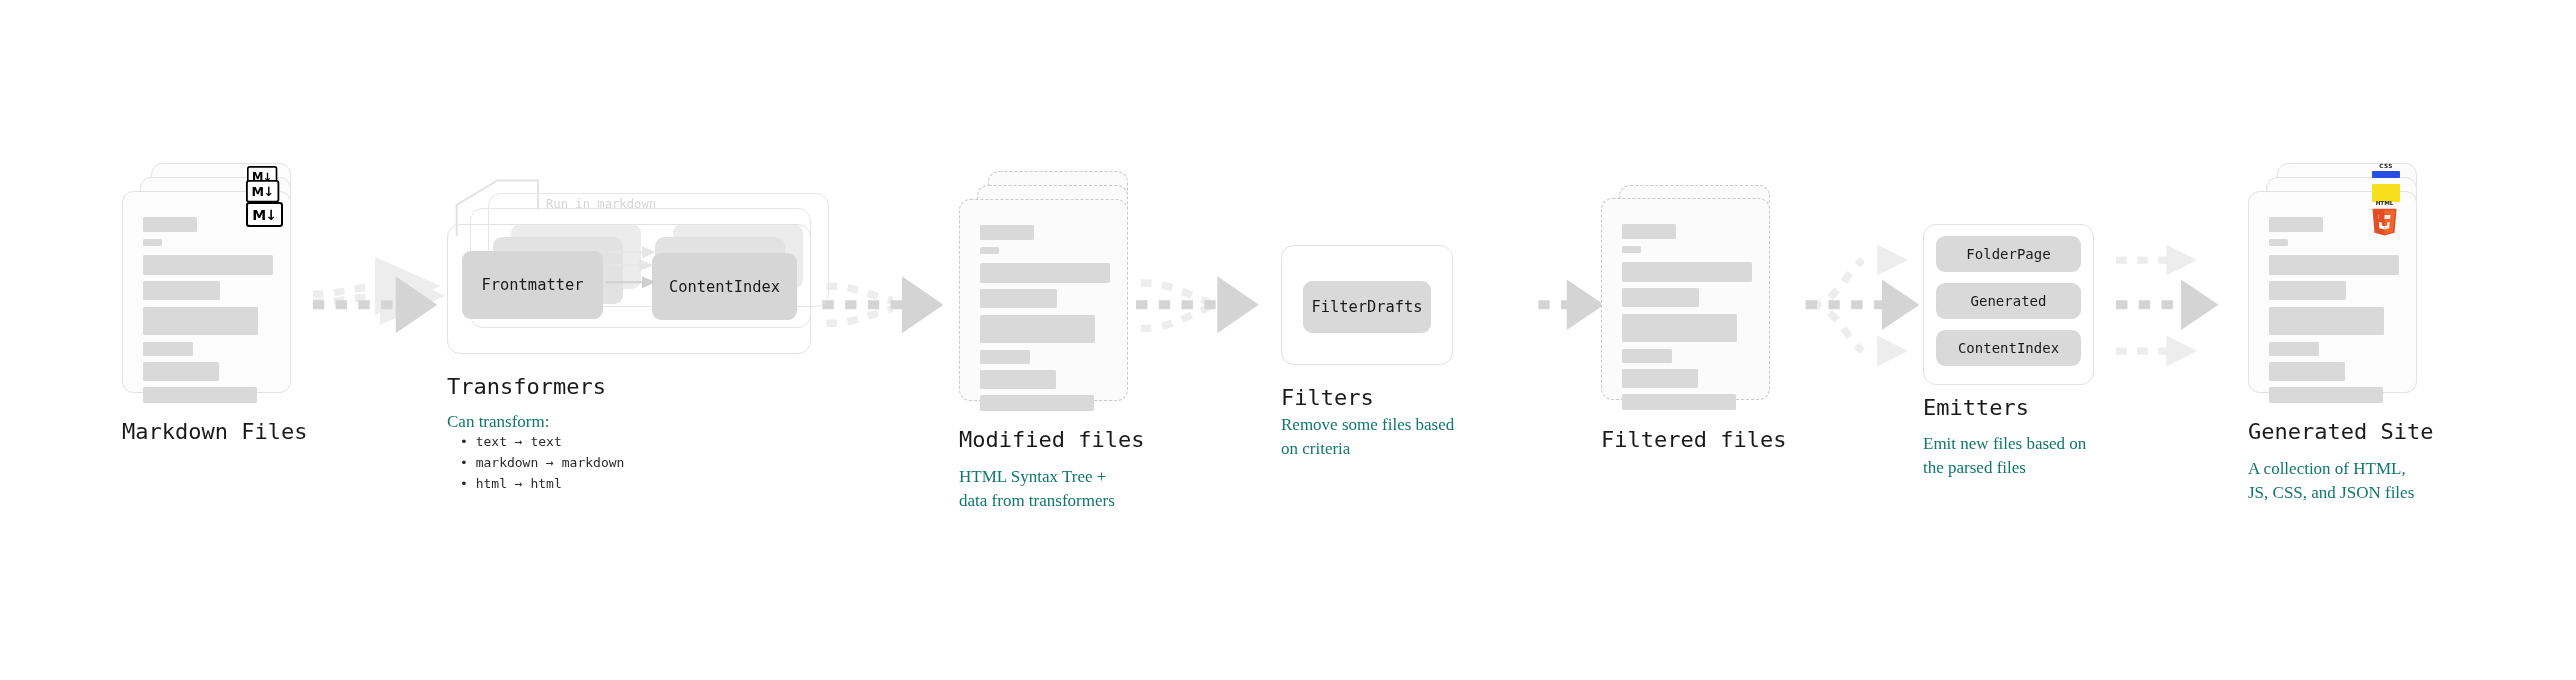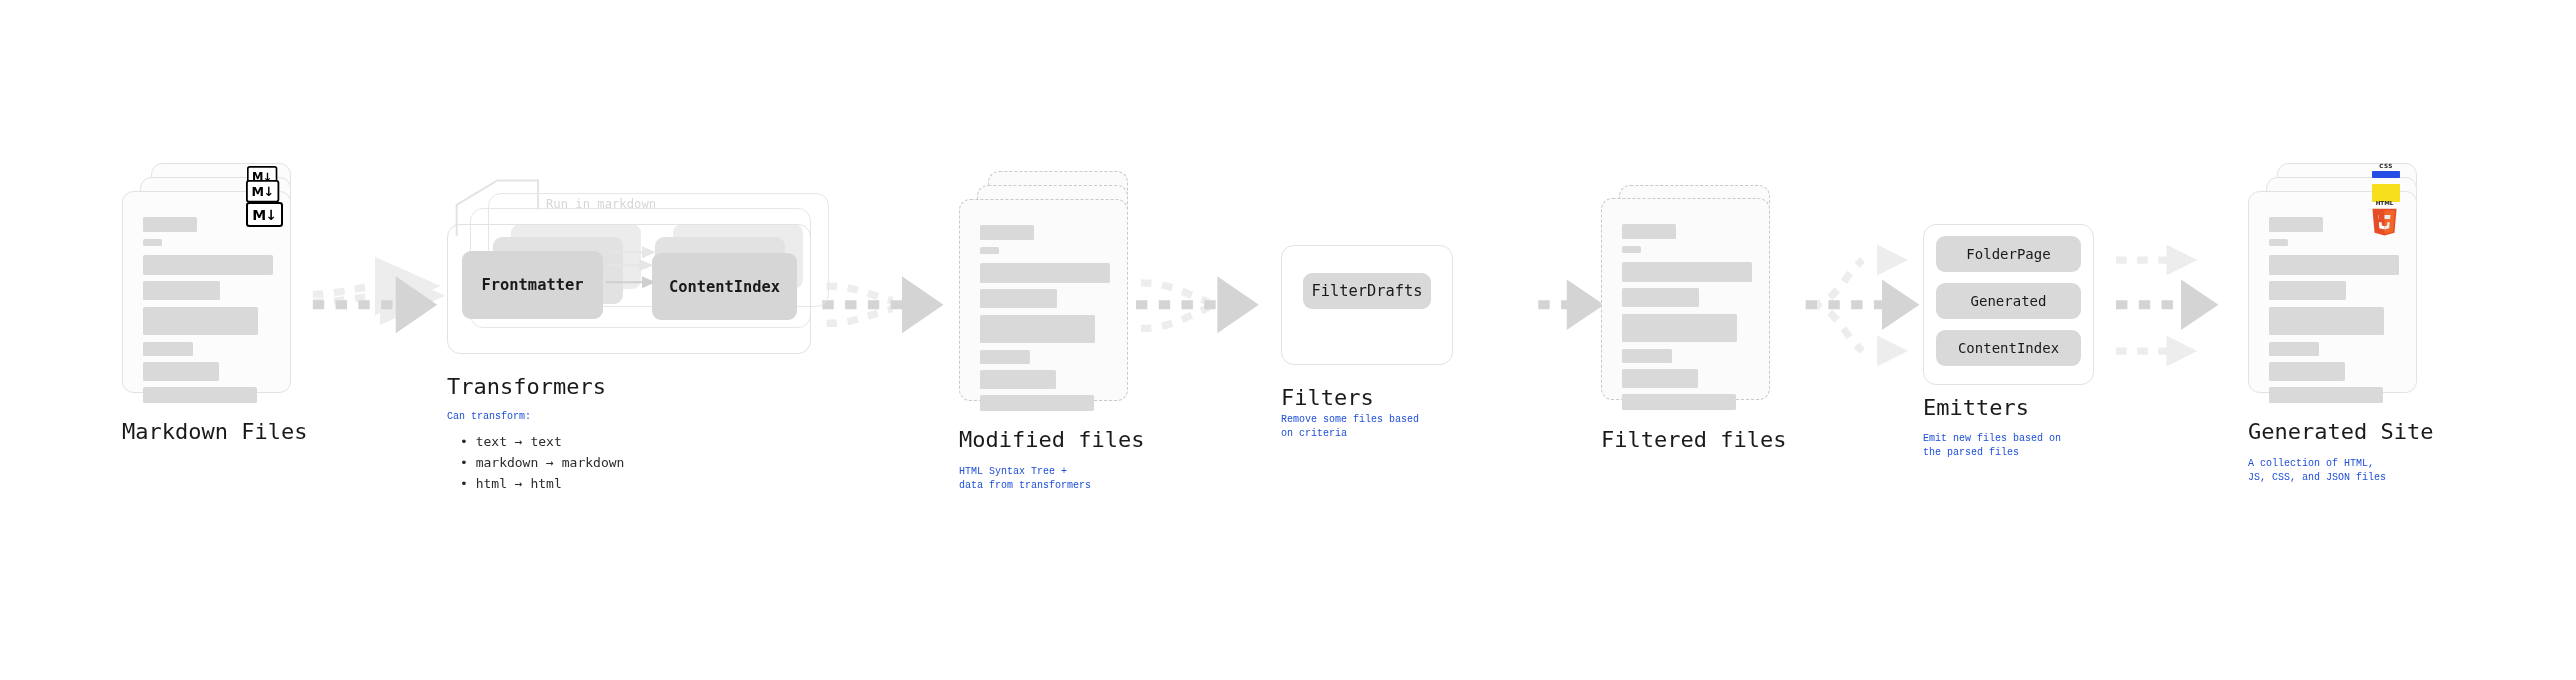--- a/index.html
+++ b/index.html
@@ -50,22 +50,22 @@
   .html5-badge{position:relative;width:29px;height:37px;}
 
   
   .title{
     position:absolute;
     font-family:"DejaVu Sans Mono","Liberation Mono",monospace;
     font-size:22px;color:#1a1a1a;white-space:nowrap;letter-spacing:0px;
   }
   .subtitle{
     position:absolute;
-    font-family:Liberation Mono, monospace;
-    font-size:10px;color:#1d4ed8;line-height:1.42;white-space:pre;
+    font-family:Liberation Serif, serif;
+    font-size:17px;color:#0f766e;line-height:1.42;white-space:pre;
   }
   .bullets{
     position:absolute;
     font-family:"DejaVu Sans Mono","Liberation Mono",monospace;
     font-size:13px;color:#2b2b2b;line-height:1.62;white-space:pre;
   }
 
   
   .tpanel{
     position:absolute;border:1.6px solid #e6e6e6;border-radius:13px;
@@ -175,21 +175,21 @@
       <div class="bar" style="left:19.5px;top:89px;width:77px;height:18.7px;"></div>
       <div class="bar" style="left:19.5px;top:115px;width:115px;height:28.4px;"></div>
       <div class="bar" style="left:19.5px;top:150px;width:50px;height:14px;"></div>
       <div class="bar" style="left:19.5px;top:170px;width:76px;height:18.7px;"></div>
       <div class="bar" style="left:19.5px;top:195px;width:114px;height:16.3px;"></div>
     </div>
     <div class="badge md-badge" style="left:124px;top:39px;">M↓</div>
   </div>
   <div class="title" style="left:122px;top:419px;">Markdown Files</div>
 
-  <div class="stack" style="left:439px;top:175px;width:406px;height:260px;font-weight:bold;">
+  <div class="stack" style="left:439px;top:175px;width:406px;height:260px;">
 
     <div class="tpanel" style="left:49px;top:18px;width:341px;height:114px;"></div>
     <div class="pill" style="left:72px;top:49px;width:130px;height:65px;background:#ececec;"></div>
     <div class="pill" style="left:234px;top:49px;width:130px;height:65px;background:#ececec;"></div>
 
     <div class="tpanel" style="left:31px;top:32.5px;width:341px;height:120px;"></div>
     <div class="pill" style="left:54px;top:62px;width:130px;height:67px;background:#e2e2e2;"></div>
     <div class="pill" style="left:216px;top:62px;width:130px;height:67px;background:#e2e2e2;"></div>
 
     <div class="tpanel" style="left:8.1px;top:49px;width:364px;height:130px;border-color:#e2e2e2;"></div>
@@ -231,21 +231,21 @@
       <div class="bar" style="left:19.5px;top:150px;width:50px;height:14px;"></div>
       <div class="bar" style="left:19.5px;top:170px;width:76px;height:18.7px;"></div>
       <div class="bar" style="left:19.5px;top:195px;width:114px;height:16.3px;"></div>
     </div>
   </div>
   <div class="title" style="left:959px;top:427px;">Modified files</div>
   <div class="subtitle" style="left:959px;top:465px;">HTML Syntax Tree +
 data from transformers</div>
 
   <div class="stagebox" style="left:1281px;top:245px;width:172px;height:120px;"></div>
-  <div class="chip" style="left:1303px;top:273px;width:128px;height:36px;">FilterDrafts</div>
+  <div class="chip" style="left:1303px;top:281px;width:128px;height:52px;">FilterDrafts</div>
   <div class="title" style="left:1281px;top:375px;margin-top:10px;">Filters</div>
   <div class="subtitle" style="left:1281px;top:413px;">Remove some files based
 on criteria</div>
 
   <div class="stack" style="left:1601px;top:185px;width:203px;height:244px;">
     <div class="sheet dashed mid" style="left:18px;top:0px;width:151px;height:29px;"></div>
     <div class="sheet dashed front" style="left:0px;top:13px;width:169px;height:202px;">
       <div class="bar" style="left:19.5px;top:25px;width:54px;height:14.6px;"></div>
       <div class="bar" style="left:19.5px;top:47px;width:19.5px;height:6.5px;"></div>
       <div class="bar" style="left:19.5px;top:63px;width:130px;height:20.3px;"></div>

